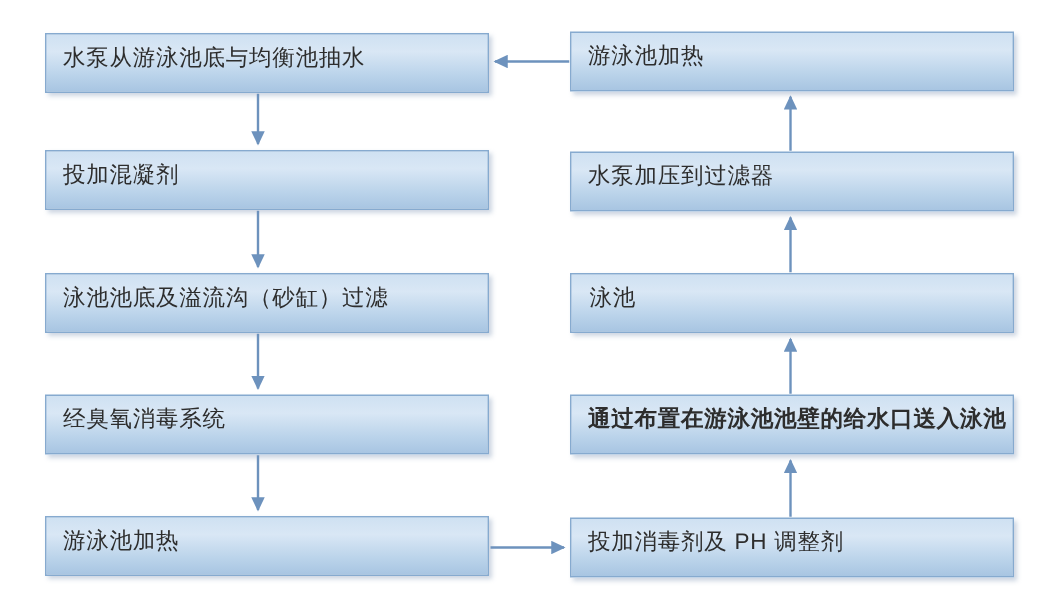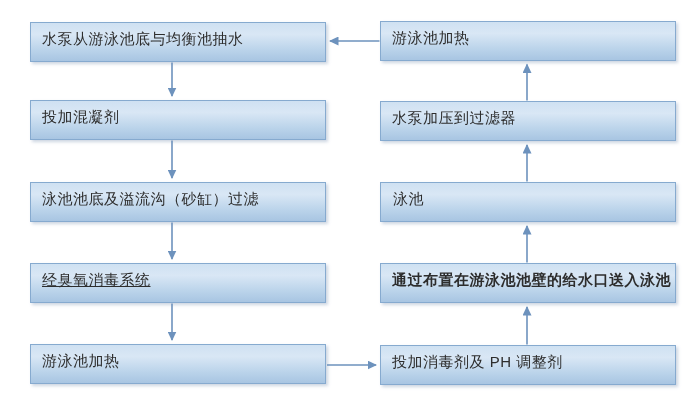--- a/index.html
+++ b/index.html
@@ -28,21 +28,21 @@
     line-height: 18px;
     padding: 7px 8px 0 11px;
     white-space: nowrap;
     letter-spacing: 0.5px;
   }
   .col-left  { left: 30px; }
   .col-right { left: 380px; }
   .l1 { top: 22px; }
   .l2 { top: 100px; }
   .l3 { top: 182px; }
-  .l4 { top: 263px; text-decoration: underline; }
+  .l4 { top: 263px; }
   .l5 { top: 344px; }
   .r1 { top: 21px; }
   .r2 { top: 101px; }
   .r3 { top: 182px; padding-left: 12px; }
   .r4 { top: 263px; font-weight: bold; }
   .r5 { top: 345px; }
   .arrow-layer {
     position: absolute;
     left: 0; top: 0;
     width: 699px;

